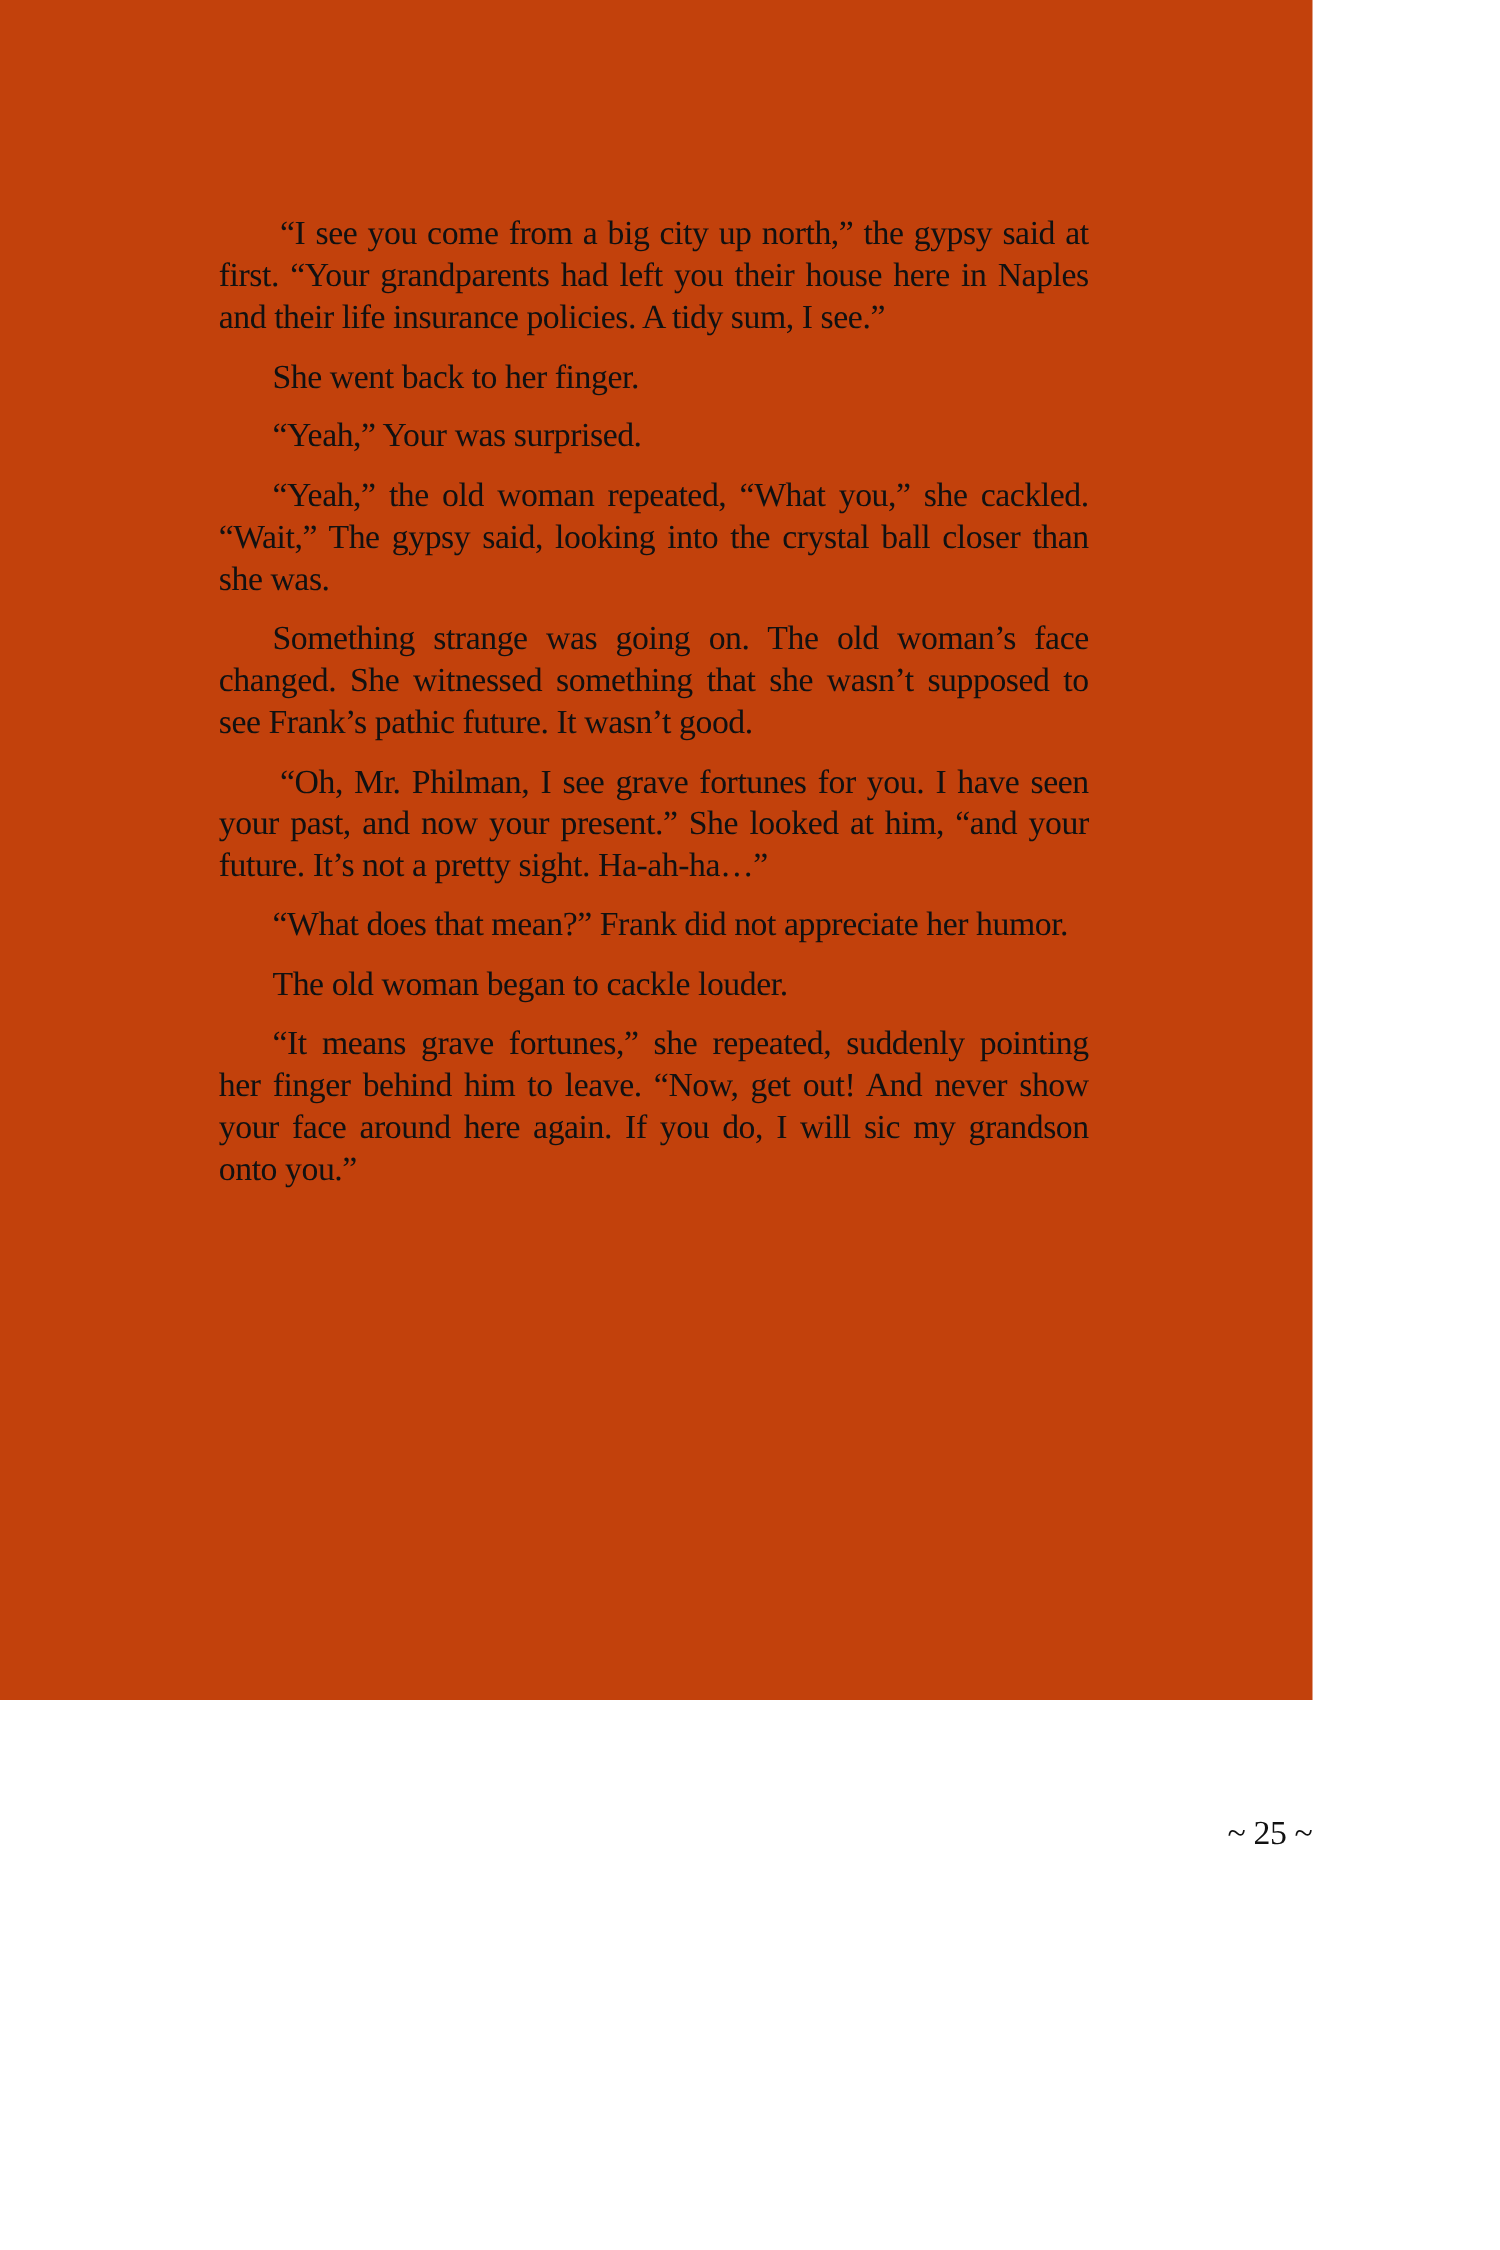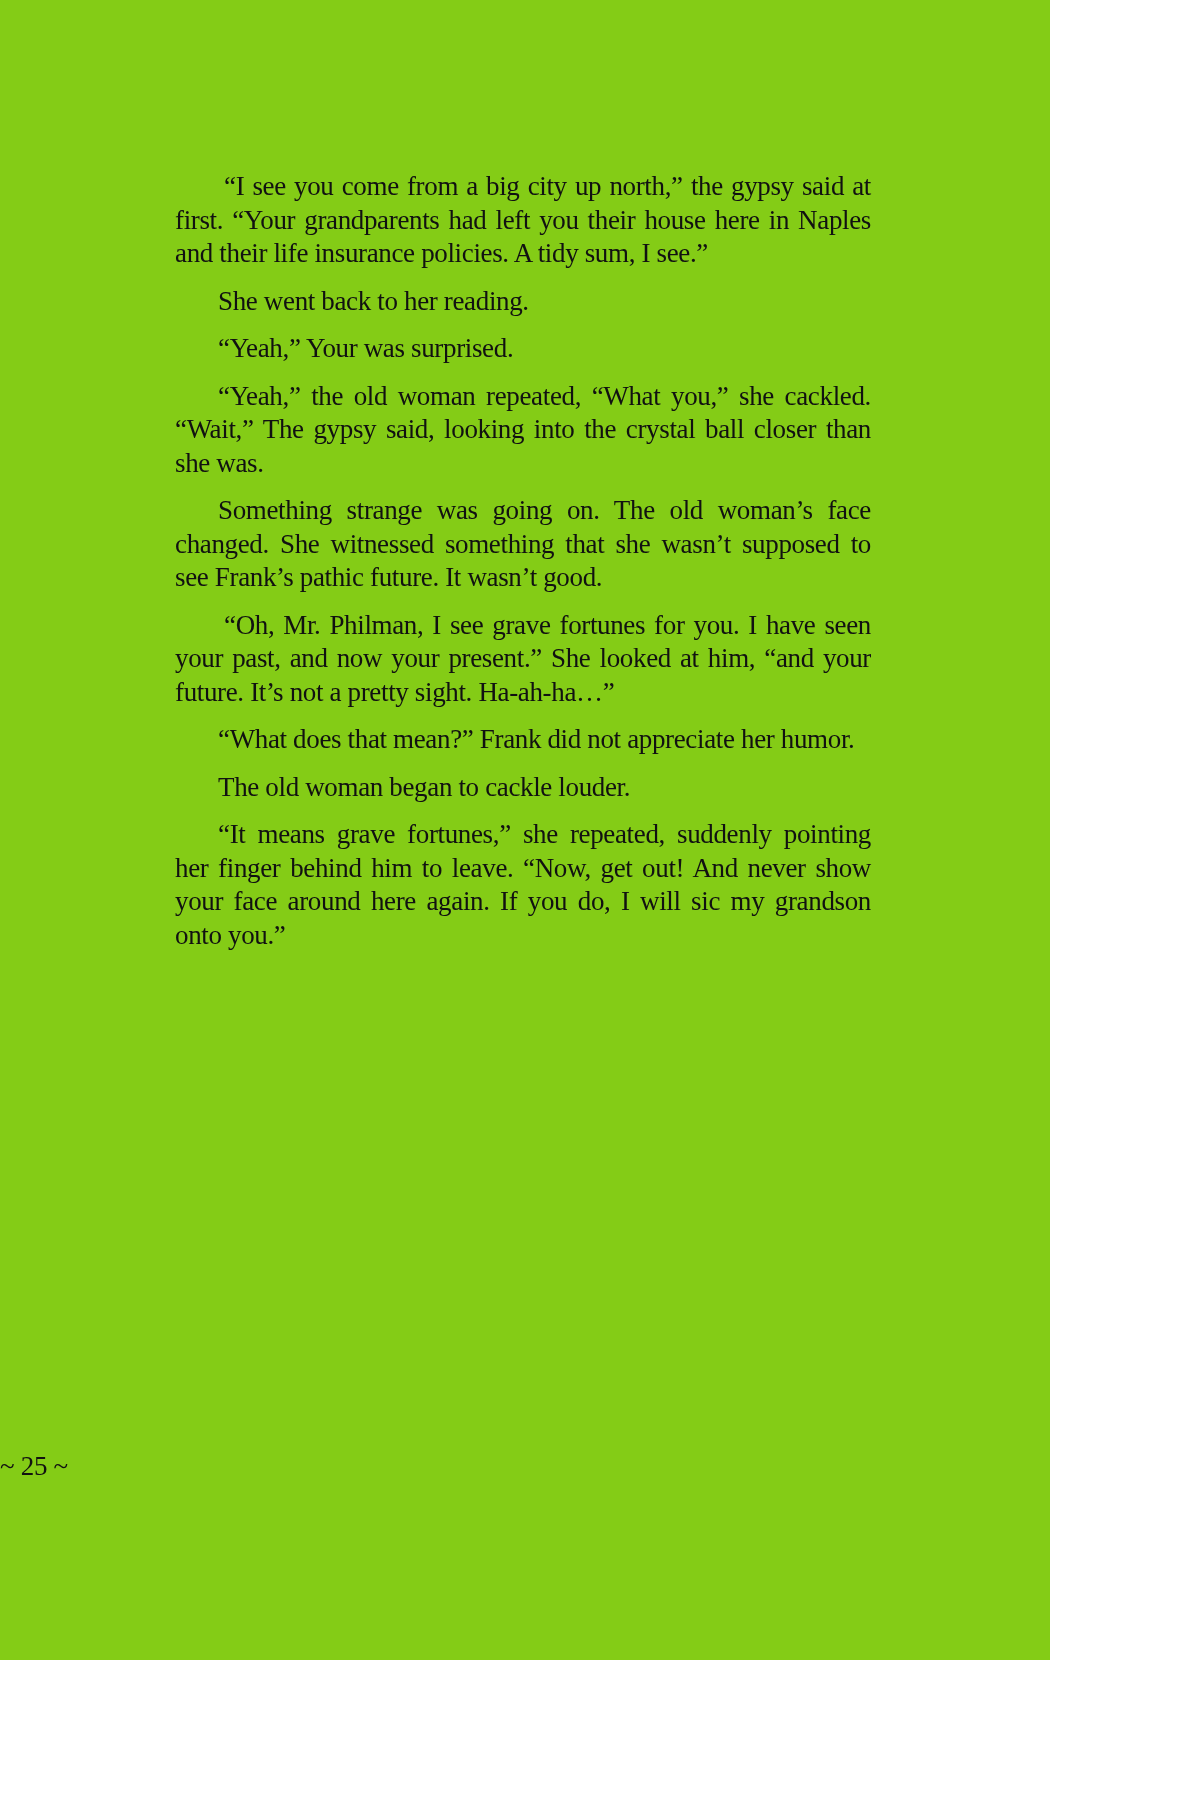--- a/index.html
+++ b/index.html
@@ -13,22 +13,22 @@
       position: relative;
       overflow: hidden;
       font-family: "Liberation Serif", "DejaVu Serif", serif;
       color: #111111;
     }
     .page {
       position: absolute;
       left: 0;
       top: 0;
       width: 1050px;
-      height: 1660px;
-      background: #84cc16;
+      height: 1360px;
+      background: #c2410c;
     }
     .text-block {
       position: absolute;
       left: 175px;
       top: 170px;
       width: 696px;
     }
     .para {
       font-size: 27px;
       line-height: 33.5px;
@@ -39,33 +39,33 @@
       word-spacing: 0px;
     }
     .para.extra-indent {
       text-indent: 49px;
     }
     .page-number {
       position: absolute;
       left: 0;
       width: 1050px;
       top: 1450px;
-      text-align: left;
+      text-align: right;
       font-size: 27px;
       line-height: 33px;
       letter-spacing: -0.3px;
     }
   </style>
 </head>
 <body>
 
 <div class="page">
   <div class="text-block">
     <p class="para extra-indent">“I see you come from a big city up north,” the gypsy said at first. “Your grandparents had left you their house here in Naples and their life insurance policies. A tidy sum, I see.”</p>
-    <p class="para">She went back to her reading.</p>
+    <p class="para">She went back to her finger.</p>
     <p class="para">“Yeah,” Your was surprised.</p>
     <p class="para">“Yeah,” the old woman repeated, “What you,” she cackled. “Wait,” The gypsy said, looking into the crystal ball closer than she was.</p>
     <p class="para">Something strange was going on. The old woman’s face changed. She witnessed something that she wasn’t supposed to see Frank’s pathic future. It wasn’t good.</p>
     <p class="para extra-indent">“Oh, Mr. Philman, I see grave fortunes for you. I have seen your past, and now your present.” She looked at him, “and your future. It’s not a pretty sight. Ha-ah-ha…”</p>
     <p class="para">“What does that mean?” Frank did not appreciate her humor.</p>
     <p class="para">The old woman began to cackle louder.</p>
     <p class="para">“It means grave fortunes,” she repeated, suddenly pointing her finger behind him to leave. “Now, get out!  And never show your face around here again. If you do, I will sic my grandson onto you.”</p>
   </div>
   <div class="page-number">~ 25 ~</div>
 </div>

